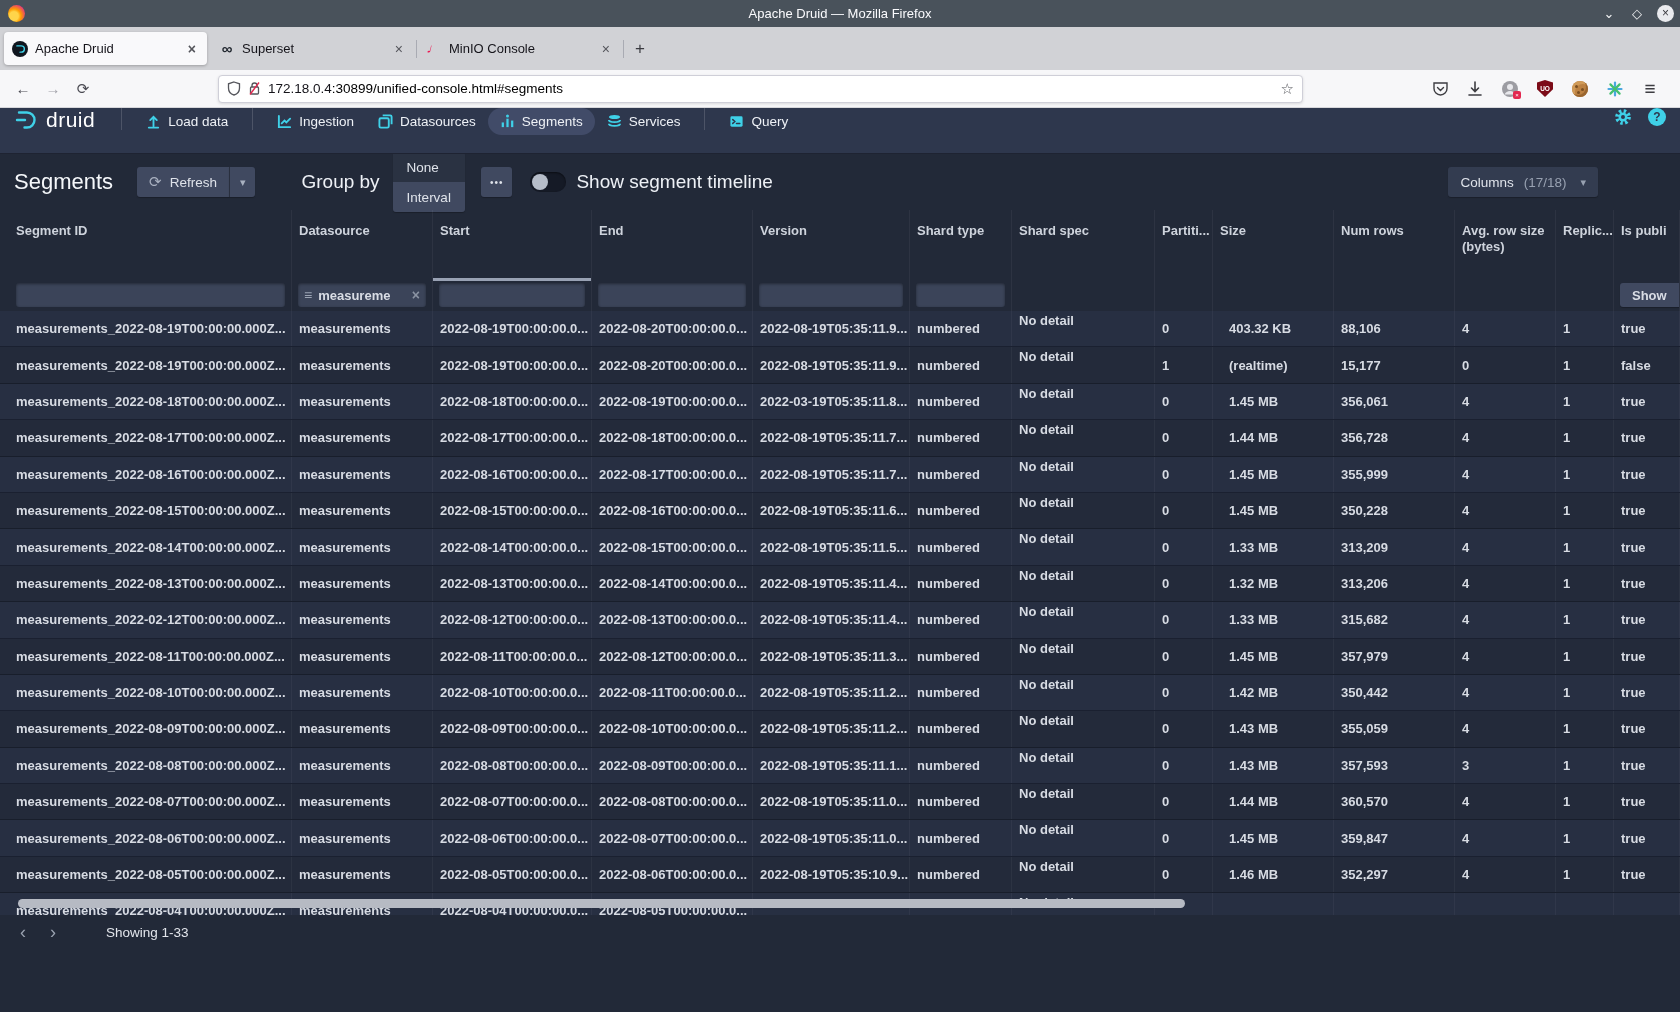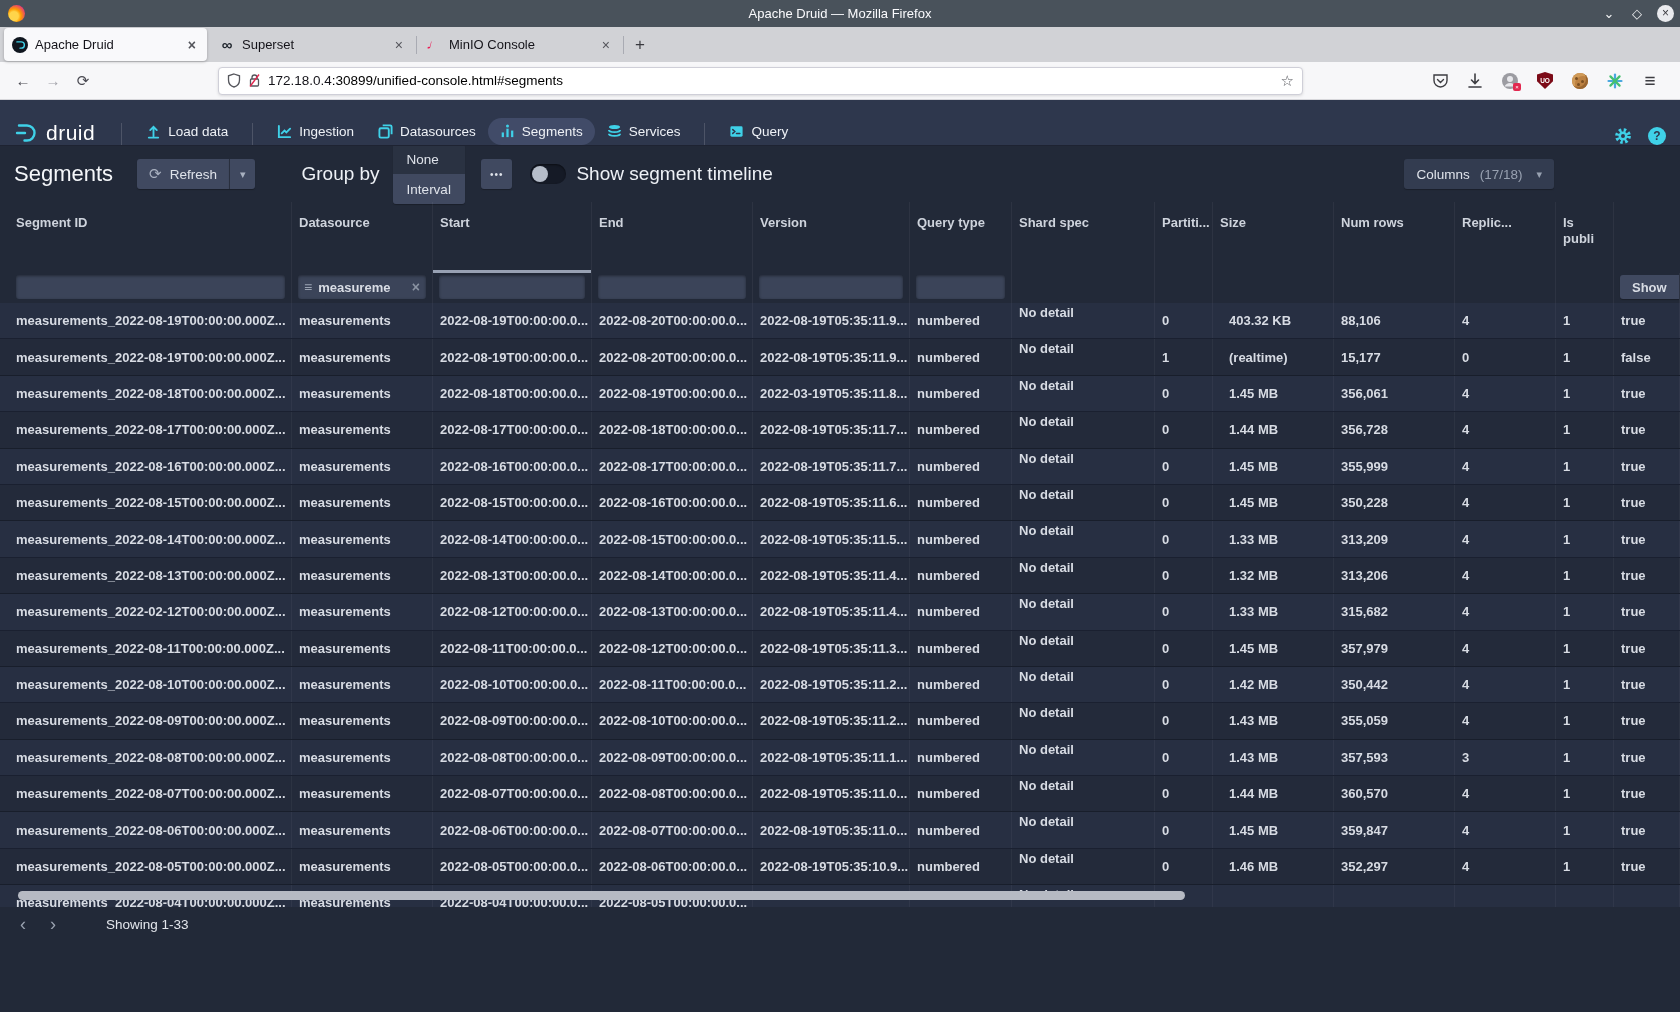--- a/index.html
+++ b/index.html
@@ -10,21 +10,21 @@
   
   .titlebar { height:27px; background:#49525b; display:flex; align-items:center; position:relative; flex:none; }
   .ff-logo { width:17px; height:17px; border-radius:50%; margin-left:8px;
     background:radial-gradient(circle at 35% 65%, #ffd54a 0 28%, #ff9d00 45%, #e3357f 78%, #8a2be2 100%); }
   .win-title { position:absolute; left:0; right:0; text-align:center; color:#fbfbfe; font-size:13px; }
   .win-controls { position:absolute; right:6px; top:0; height:27px; display:flex; align-items:center; gap:12px; }
   .wc { color:#f6f7f8; font-size:13px; width:16px; text-align:center; cursor:default; }
   .wc-close { background:#e9eaee; color:#3a3a40; width:17px; height:17px; border-radius:50%; line-height:16px; font-size:12px; }
 
   
-  .tabstrip { height:35px; background:#d1d2d6; display:flex; align-items:center; padding:0 2px; flex:none; }
+  .tabstrip { height:43px; background:#d1d2d6; display:flex; align-items:center; padding:0 2px; flex:none; }
   .tab { width:203px; height:33px; display:flex; align-items:center; padding:0 8px; border-radius:4px; margin:0 2px;
          font-size:13px; color:#15141a; position:relative; }
   .tab.active { background:#f9f9fb; box-shadow:0 1px 3px rgba(0,0,0,.25); font-weight:bold; }
   .tab .sep { position:absolute; right:-3px; width:1px; height:18px; background:#a9abb3; }
   .tab-title { flex:1; overflow:hidden; white-space:nowrap; margin-left:7px; font-weight:normal; }
   .tab.active .tab-title { font-weight:normal; }
   .tab-close { color:#55565c; font-size:14px; padding:0 3px; }
   .favicon { width:16px; height:16px; display:flex; align-items:center; justify-content:center; flex:none; }
   .fav-druid { background:#10161f; border-radius:50%; }
   .fav-druid svg { width:10px; height:10px; }
@@ -49,21 +49,21 @@
   .avatar-badge { position:absolute; right:-2px; bottom:-1px; width:8px; height:8px; background:#e22850; border-radius:2px;
      color:#fff; font-size:6px; line-height:8px; text-align:center; }
   .ublock { width:16px; height:17px; background:#7c0b18; clip-path:polygon(50% 0, 100% 14%, 100% 55%, 50% 100%, 0 55%, 0 14%);
      color:#fff; font-size:6.5px; display:flex; align-items:center; justify-content:center; font-weight:bold; }
   .cookie { width:16px; height:16px; border-radius:50%; background:#bc8142;
      box-shadow: inset -2px -2px 0 #9a6630, inset 3px 3px 0 #d09a58; position:relative; }
   .cookie i { position:absolute; width:3px; height:3px; background:#7a4f22; border-radius:50%; }
   .cookie i:nth-child(1){left:3px;top:4px} .cookie i:nth-child(2){left:9px;top:7px} .cookie i:nth-child(3){left:5px;top:10px}
 
   
-  .druid-nav { height:46px; background:#2e374d; display:flex; align-items:flex-end; padding:0 14px; flex:none;
+  .druid-nav { height:46px; background:#2e374d; display:flex; align-items:flex-start; padding:0 14px; flex:none;
      border-bottom:1px solid rgba(0,0,0,.35); }
   .brand { display:flex; align-items:center; gap:8px; margin-right:14px; }
   .brand-name { color:#ffffff; font-size:21px; letter-spacing:.5px; }
   .nav-sep { width:1px; height:22px; background:rgba(255,255,255,.15); margin:0 12px; }
   .nav-item { display:flex; align-items:center; gap:7px; color:#eef1f6; font-size:13.5px; padding:6px 12px; border-radius:16px; }
   .nav-item.active { background:#414b68; }
   .nav-item svg { flex:none; }
   .nav-right { margin-left:auto; display:flex; align-items:center; gap:16px; }
   .help-circle { width:18px; height:18px; border-radius:50%; background:#3fd1e8; color:#2e374d; font-weight:bold;
      font-size:12px; display:flex; align-items:center; justify-content:center; }
@@ -82,21 +82,21 @@
   .lbl { color:#eef1f6; font-size:19px; }
   .groupby-lbl { margin-left:46px; }
   .segmented { display:flex; margin-left:13px; border-radius:3px; overflow:hidden; box-shadow:0 1px 1px rgba(0,0,0,.25);flex-direction:column; }
   .seg-btn { height:30px; display:flex; align-items:center; padding:0 14px; font-size:13.5px; color:#dfe3ea; background:#2a3242; }
   .seg-btn.selected { background:#404960; }
   .more-btn { margin-left:16px; padding:0 9px; letter-spacing:1px; font-size:10px; }
   .toggle { margin-left:18px; width:36px; height:20px; border-radius:10px; background:#151a26; position:relative; flex:none;
      box-shadow: inset 0 1px 2px rgba(0,0,0,.5); }
   .toggle .knob { position:absolute; left:2px; top:2px; width:16px; height:16px; border-radius:50%; background:#b6bdc9; }
   .toggle-lbl { margin-left:10px; }
-  .columns-btn { margin-left:auto; margin-right:112px; background:#333c50; }
+  .columns-btn { margin-left:auto; margin-right:68px; background:#333c50; }
   .columns-count { color:#98a1b1; margin-left:2px; }
   .columns-caret { color:#98a1b1; font-size:11px; margin-left:6px; }
 
   
   .grid { display:grid; grid-template-columns:292px 141px 159px 161px 157px 102px 143px 58px 121px 121px 101px 58px minmax(66px,1fr);font-weight:bold; }
   .thead { height:71px; }
   .th { border-right:1px solid rgba(255,255,255,.05); color:#ced3dc; font-size:13px; padding:13px 7px 0 7px;
         line-height:16px; overflow:hidden; white-space:normal; }
   .th:first-child { padding-left:16px; }
   .th.sorted { box-shadow: inset 0 -3px 0 #98a1b3; }
@@ -332,25 +332,26 @@
         <span class="columns-caret">▾</span>
       </div>
     </div>
 
     <div class="grid thead">
       <div class="th">Segment ID</div>
       <div class="th">Datasource</div>
       <div class="th sorted">Start</div>
       <div class="th">End</div>
       <div class="th">Version</div>
-      <div class="th">Query type</div>
+      <div class="th">Shard type</div>
       <div class="th">Shard spec</div>
       <div class="th">Partiti...</div>
       <div class="th">Size</div>
       <div class="th">Num rows</div>
+      <div class="th">Avg. row size (bytes)</div>
       <div class="th">Replic...</div>
       <div class="th">Is publi</div>
     </div>
 
     <div class="grid tfilter">
       <div class="fcell">
           <div class="fbox"></div>
         </div>
       <div class="fcell">
         <div class="fbox">

